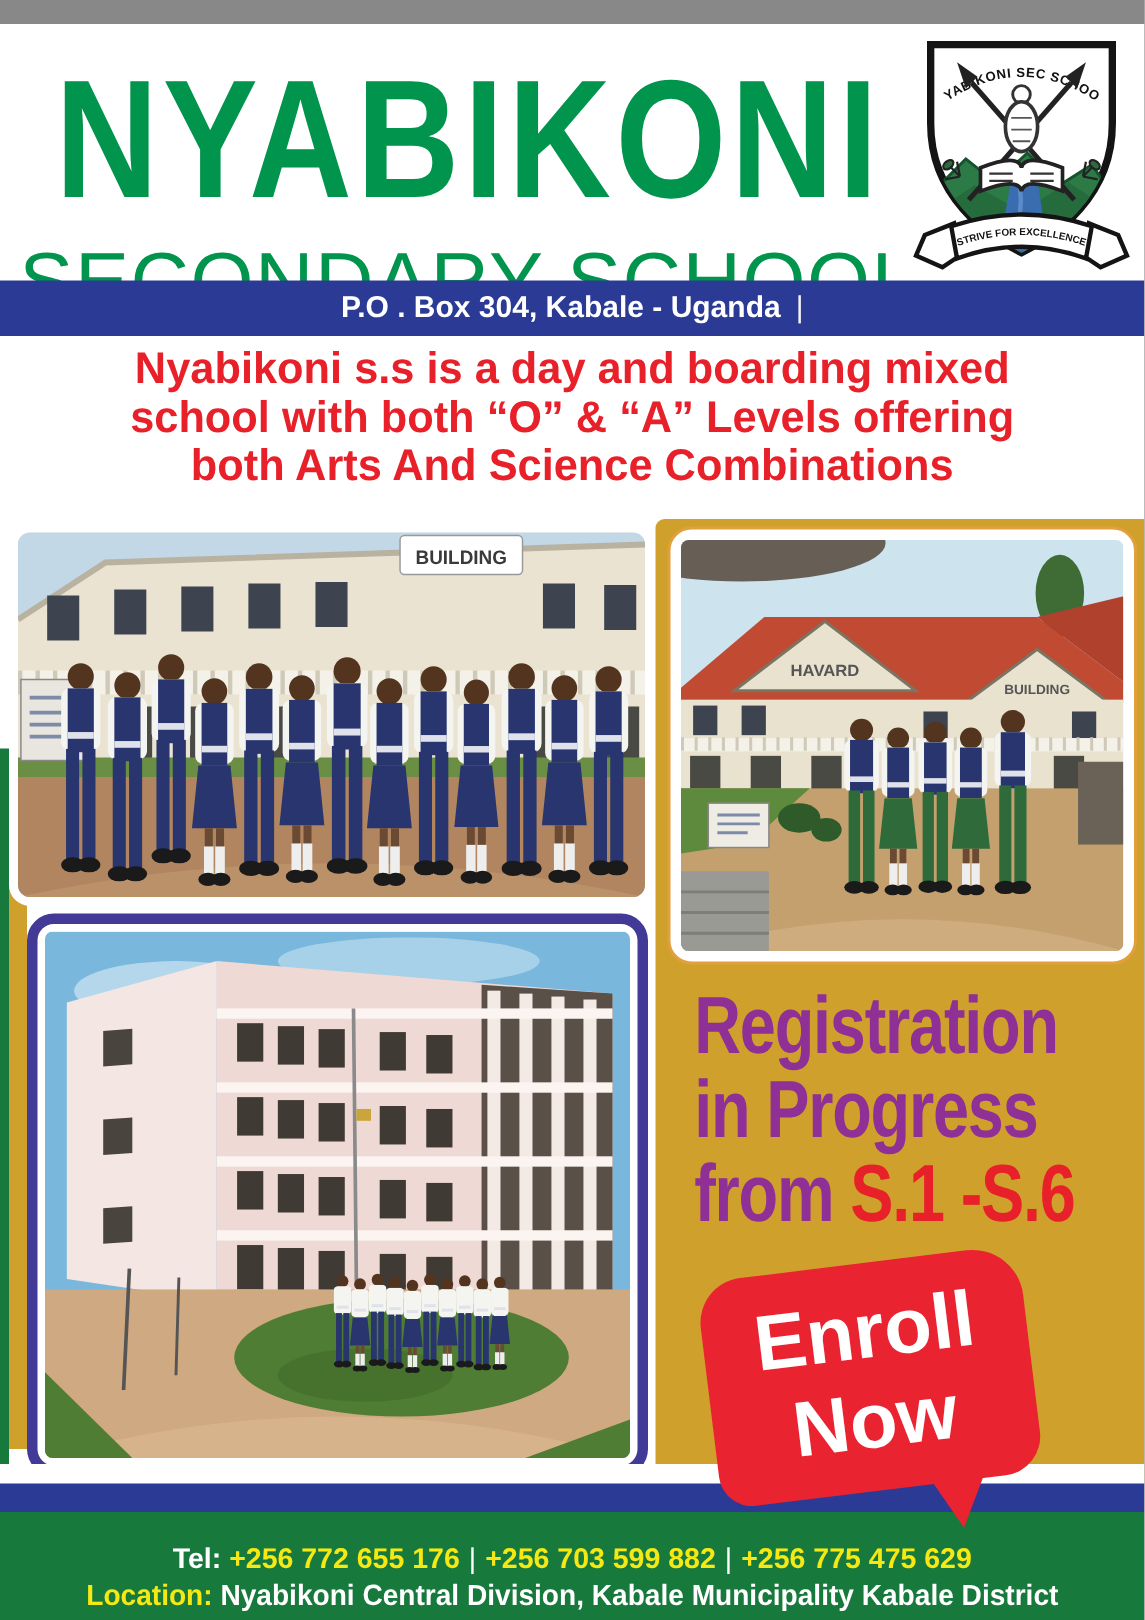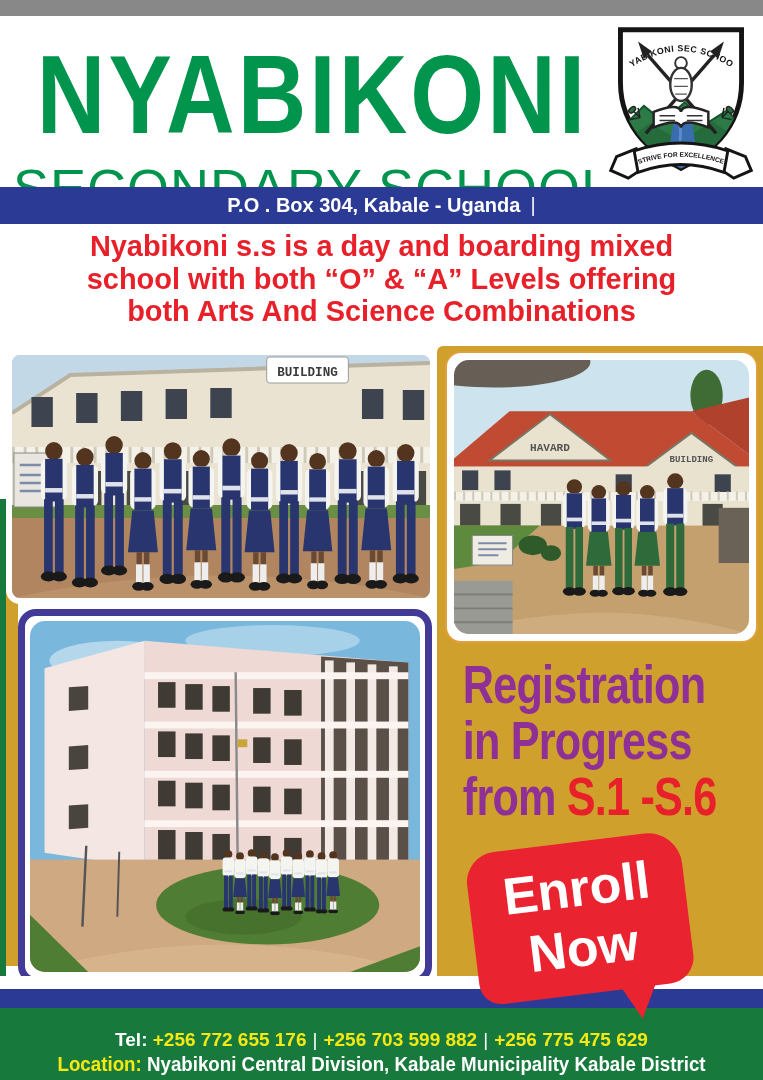--- a/index.html
+++ b/index.html
@@ -28,25 +28,25 @@
   
   .intro{position:absolute;left:0;top:214px;width:763px;text-align:center;color:var(--red-text);
     font-weight:bold;font-size:29.5px;line-height:32.5px;transform:scaleX(.98);}
 
   
   .gold-panel{position:absolute;left:437px;top:330px;width:326px;height:641px;background:var(--gold);border-radius:6px 0 0 0;z-index:1;}
   .strip-green{position:absolute;left:0;top:483px;width:6px;height:488px;background:var(--footer-green);z-index:2;}
   .strip-gold{position:absolute;left:6px;top:488px;width:12px;height:462px;background:var(--gold);z-index:2;}
 
   
-  .photo{position:absolute;overflow:hidden;z-index:2;font-family:Liberation Mono, monospace;}
+  .photo{position:absolute;overflow:hidden;z-index:2;}
   .photo svg{display:block;width:100%;height:100%;}
   .photo1{left:6px;top:333px;width:430px;height:255px;border:6px solid #fff;border-radius:14px;background:#cbd9e2;}
   .photo2{left:445px;top:335px;width:313px;height:292px;background:#fff;border:2px solid #e2a03c;border-radius:16px;padding:7px;}
-  .photo2 .inner,.photo3 .inner{width:100%;height:100%;overflow:hidden;border-radius:15px;}
+  .photo2 .inner,.photo3 .inner{width:100%;height:100%;overflow:hidden;border-radius:5px;}
   .photo3{left:18px;top:593px;width:414px;height:375px;background:#fff;border:7px solid var(--frame-navy);border-radius:18px;padding:5px;}
 
   
   .registration{position:absolute;left:437px;top:640px;width:258px;text-align:center;z-index:2;}
   .reg-line{font-weight:bold;font-size:54px;line-height:56px;letter-spacing:-1px;color:var(--purple);
     transform:scaleX(.8);transform-origin:center;white-space:nowrap;}
   .reg-line .red{color:var(--red-text);}
 
   
   .enroll{position:absolute;left:472px;top:826px;width:216px;height:152px;background:var(--enroll-red);

